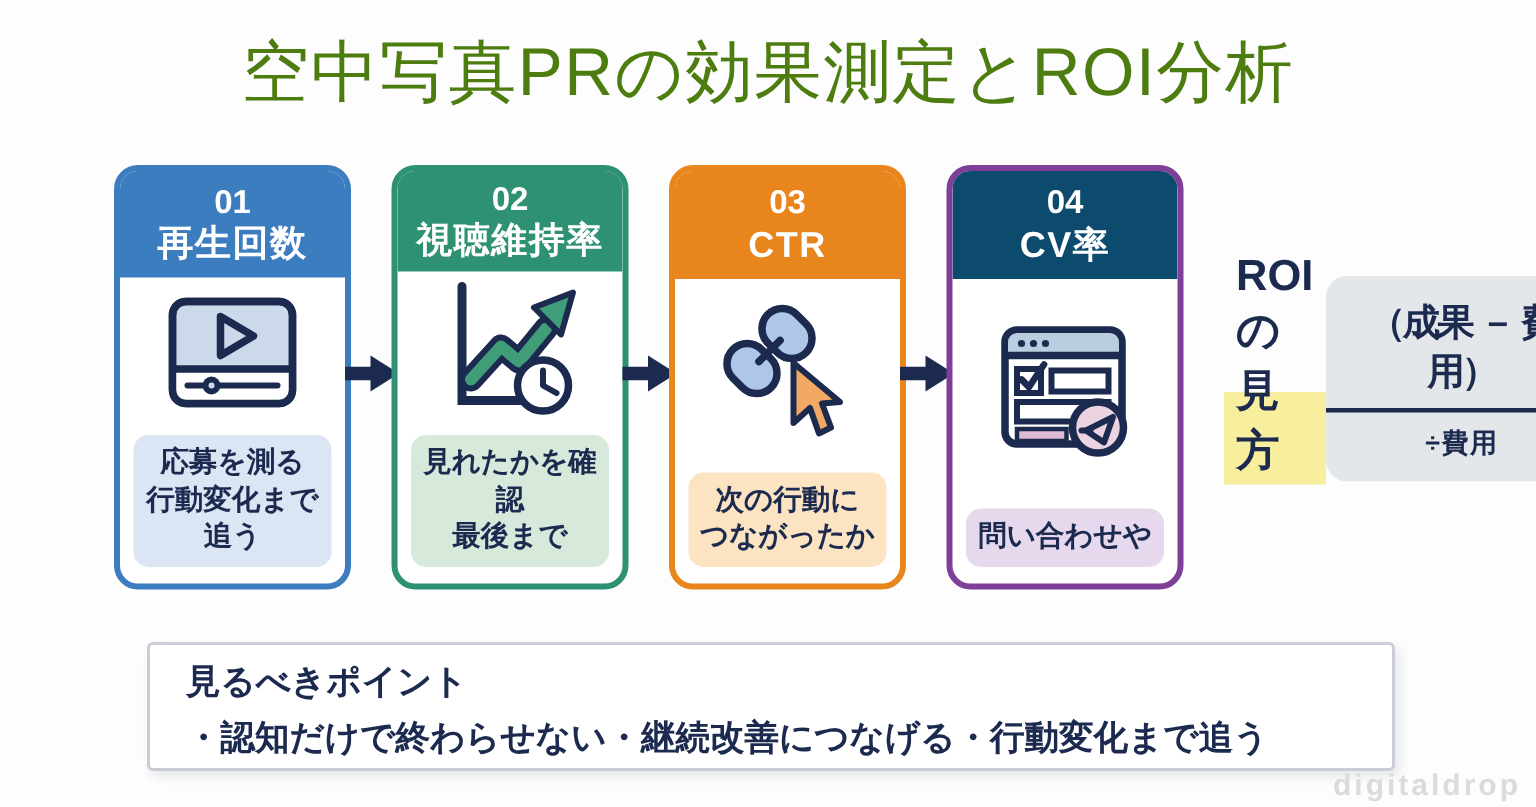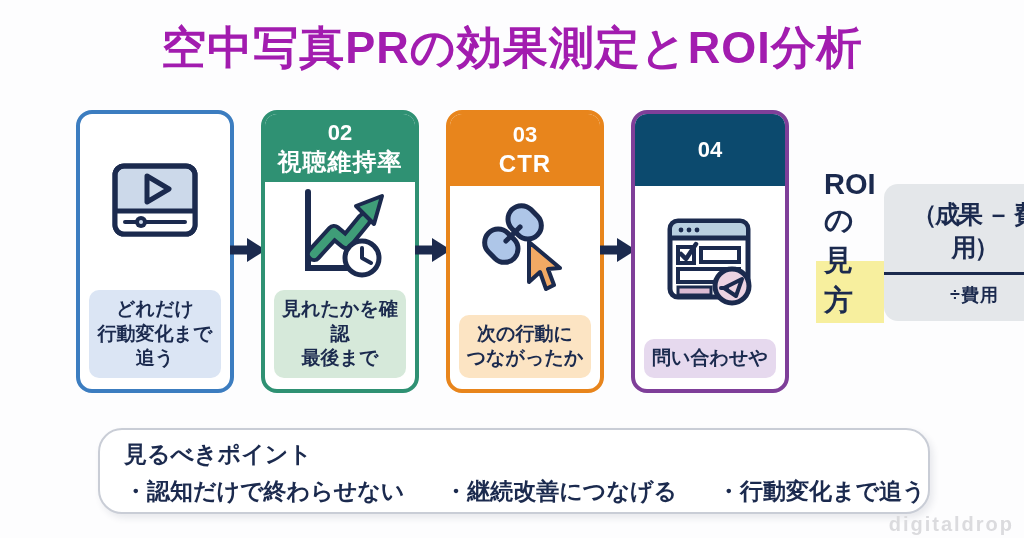--- a/index.html
+++ b/index.html
@@ -4,22 +4,22 @@
 <style>
   html,body{margin:0;padding:0;}
   body{
     width:1024px;height:538px;position:relative;overflow:hidden;
     background:#fdfdfe;
     font-family:"Liberation Sans","DejaVu Sans",sans-serif;
     color:#1b2a4e;
   }
   .title{
     position:absolute;top:18px;left:0;width:1024px;
-    text-align:center;font-size:45px;font-weight:700;
-    color:#a21caf;letter-spacing:1px;margin:0;
+    text-align:center;font-size:45px;font-weight:400;
+    color:#4d7c0f;letter-spacing:1px;margin:0;
   }
   
   .flow{
     position:absolute;top:110px;left:76px;
     display:flex;align-items:stretch;
   }
   .card{
     width:150px;height:275px;background:#fff;
     border:4px solid;border-radius:16px;
     display:flex;flex-direction:column;overflow:hidden;
@@ -71,58 +71,62 @@
   .roi-numerator{
     display:inline-block;font-size:25px;font-weight:700;letter-spacing:-2px;
     padding:0 6px 8px 6px;border-bottom:3px solid #1b2a4e;min-width:170px;
   }
   .roi-denominator{
     font-size:18px;font-weight:800;padding-top:8px;letter-spacing:1px;
   }
   
   .points{
     position:absolute;left:98px;top:428px;width:832px;height:86px;
-    background:#fff;border:2px solid #c9cdd6;border-radius:24px;
+    background:#fff;border:2px solid #c9cdd6;border-radius:4px;
     box-shadow:3px 4px 7px rgba(40,50,80,0.10);
     box-sizing:border-box;padding:9px 24px 0 24px;
   }
   .points-heading{font-size:23px;font-weight:900;color:#1b2a4e;}
   .points-items{
-    display:flex;gap:40px;margin-top:6px;
+    display:flex;margin-top:6px;
     font-size:23px;font-weight:800;color:#1b2a4e;white-space:nowrap;
   }
   .watermark{
     position:absolute;right:10px;bottom:2px;
     font-size:20px;font-weight:700;color:#dbdbde;letter-spacing:2px;
   }
 </style>
 </head>
 <body>
 
 <h1 class="title">空中写真PRの効果測定とROI分析</h1>
 
 <div class="flow">
 
   <div class="card c-blue">
+    <div class="card-header">
+      <div class="step-num">01</div>
+      <div class="step-label">再生回数</div>
+    </div>
     <div class="card-body">
       <span>
         <svg width="104" height="100" viewBox="0 0 104 100">
           <rect x="12" y="16" width="80" height="68" rx="9" fill="#ccd9ea" stroke="#1b2a4e" stroke-width="5"></rect>
           <path d="M13 61 h78 v14 a8 8 0 0 1 -8 8 h-62 a8 8 0 0 1 -8 -8 z" fill="#ffffff"></path>
           <rect x="12" y="16" width="80" height="68" rx="9" fill="none" stroke="#1b2a4e" stroke-width="5"></rect>
           <line x1="14" y1="61" x2="90" y2="61" stroke="#1b2a4e" stroke-width="5"></line>
           <path d="M44 26 L66 39 L44 52 Z" fill="none" stroke="#1b2a4e" stroke-width="5" stroke-linejoin="round"></path>
           <line x1="22" y1="72" x2="82" y2="72" stroke="#1b2a4e" stroke-width="4" stroke-linecap="round"></line>
           <circle cx="38" cy="72" r="6" fill="#1b2a4e"></circle>
           <circle cx="38" cy="72" r="2" fill="#ccd9ea"></circle>
         </svg>
       </span>
     </div>
     <div class="card-caption">
-      <div>どれだけ</div>
+      <div>応募を測る</div>
       <div>行動変化まで追う</div>
     </div>
   </div>
 
   <div class="arrow-wrap">
     <span>
       <svg width="40" height="30" viewBox="0 0 40 30">
         <line x1="2" y1="15" x2="22" y2="15" stroke="#1b2a4e" stroke-width="9"></line>
         <path d="M19 3 L38 15 L19 27 Z" fill="#1b2a4e"></path>
       </svg>
@@ -189,20 +193,21 @@
       <svg width="40" height="30" viewBox="0 0 40 30">
         <line x1="2" y1="15" x2="22" y2="15" stroke="#1b2a4e" stroke-width="9"></line>
         <path d="M19 3 L38 15 L19 27 Z" fill="#1b2a4e"></path>
       </svg>
     </span>
   </div>
 
   <div class="card c-purple">
     <div class="card-header">
       <div class="step-num">04</div>
+      <div class="step-label">CV率</div>
     </div>
     <div class="card-body">
       <span>
         <svg width="104" height="104" viewBox="0 0 104 104">
           <rect x="12" y="12" width="78" height="76" rx="8" fill="#ffffff" stroke="#1b2a4e" stroke-width="5"></rect>
           <path d="M14 28 v-8 a6 6 0 0 1 6 -6 h62 a6 6 0 0 1 6 6 v8 z" fill="#b9cfe0"></path>
           <line x1="13" y1="29" x2="89" y2="29" stroke="#1b2a4e" stroke-width="5"></line>
           <circle cx="23" cy="21" r="2.4" fill="#1b2a4e"></circle>
           <circle cx="31" cy="21" r="2.4" fill="#1b2a4e"></circle>
           <circle cx="39" cy="21" r="2.4" fill="#1b2a4e"></circle>

